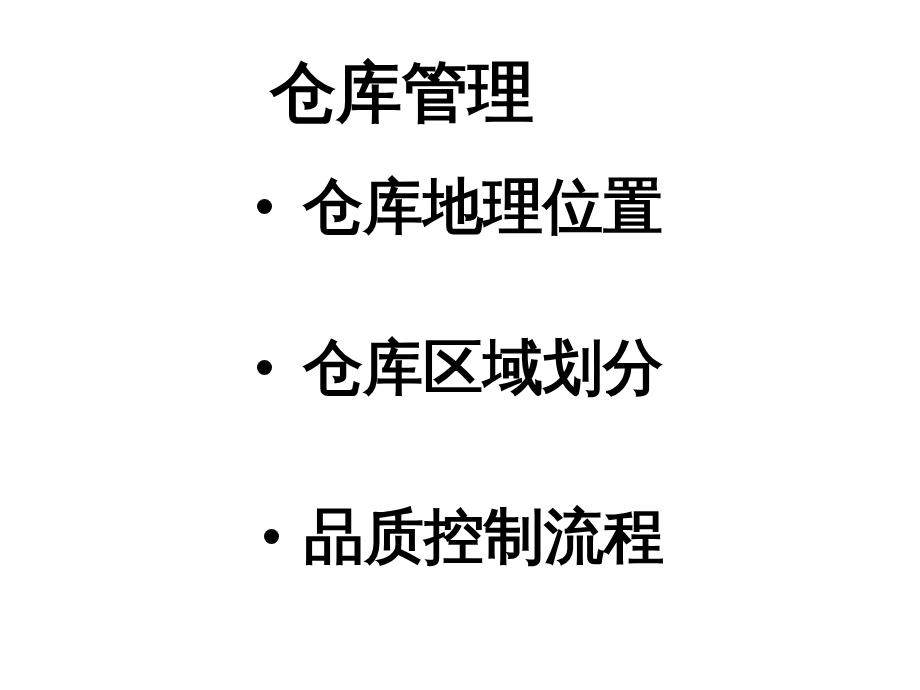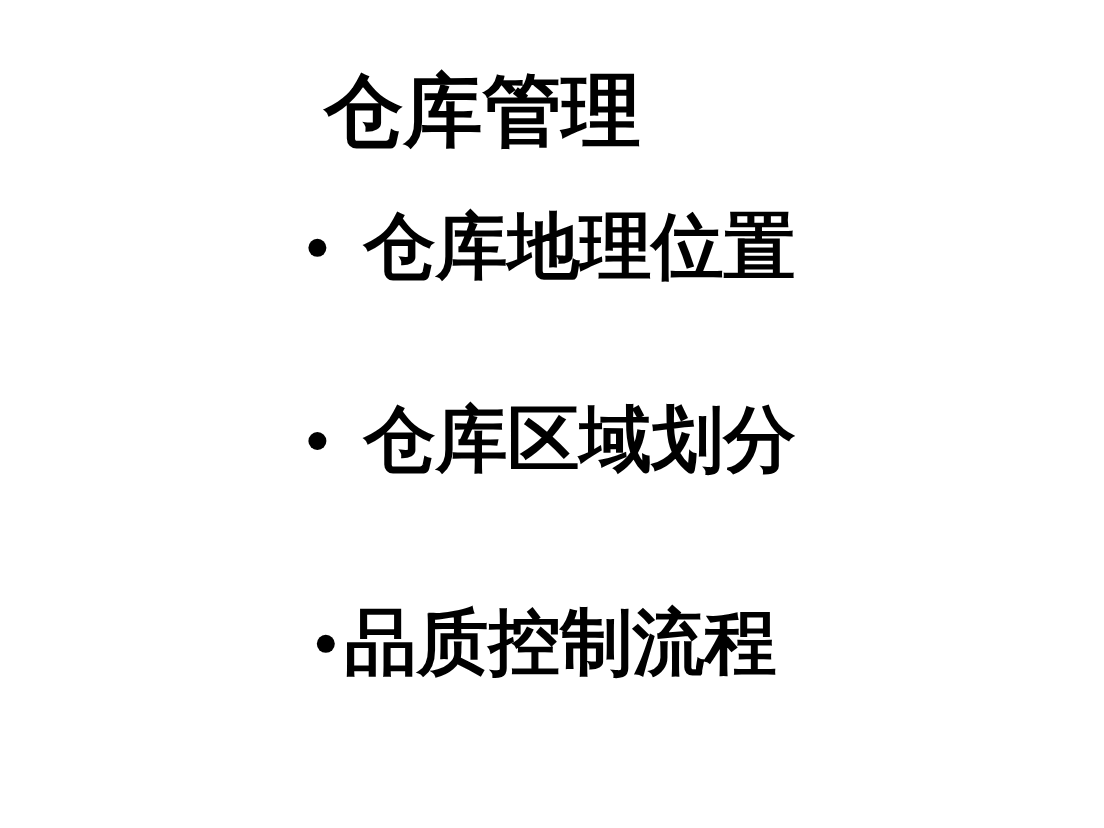--- a/index.html
+++ b/index.html
@@ -51,21 +51,21 @@
       font-size: 60px;
       line-height: 72px;
       font-weight: bold;
       letter-spacing: 0px;
     }
     #item-0 { left: 257px; top: 170px; }
     #item-0 .bullet-text { margin-left: 31px; }
     #item-1 { left: 257px; top: 331px; }
     #item-1 .bullet-text { margin-left: 31px; }
     #item-2 { left: 264px; top: 500px; }
-    #item-2 .bullet-text { margin-left: 8px; }
+    #item-2 .bullet-text { margin-left: 25px; }
   </style>
 </head>
 <body>
 
 <div class="slide">
   <div class="title">仓库管理</div>
 
   <div class="bullet-item" id="item-0">
     <span class="bullet-dot"></span>
     <span class="bullet-text">仓库地理位置</span>

